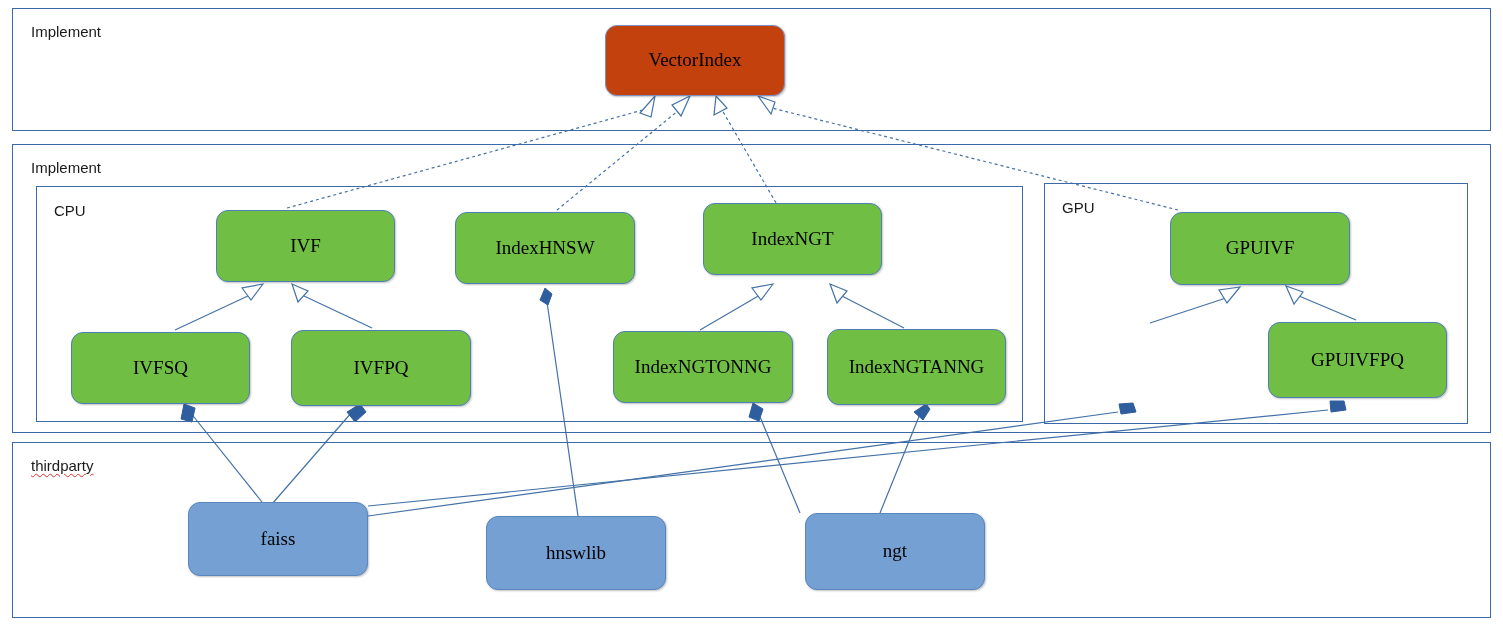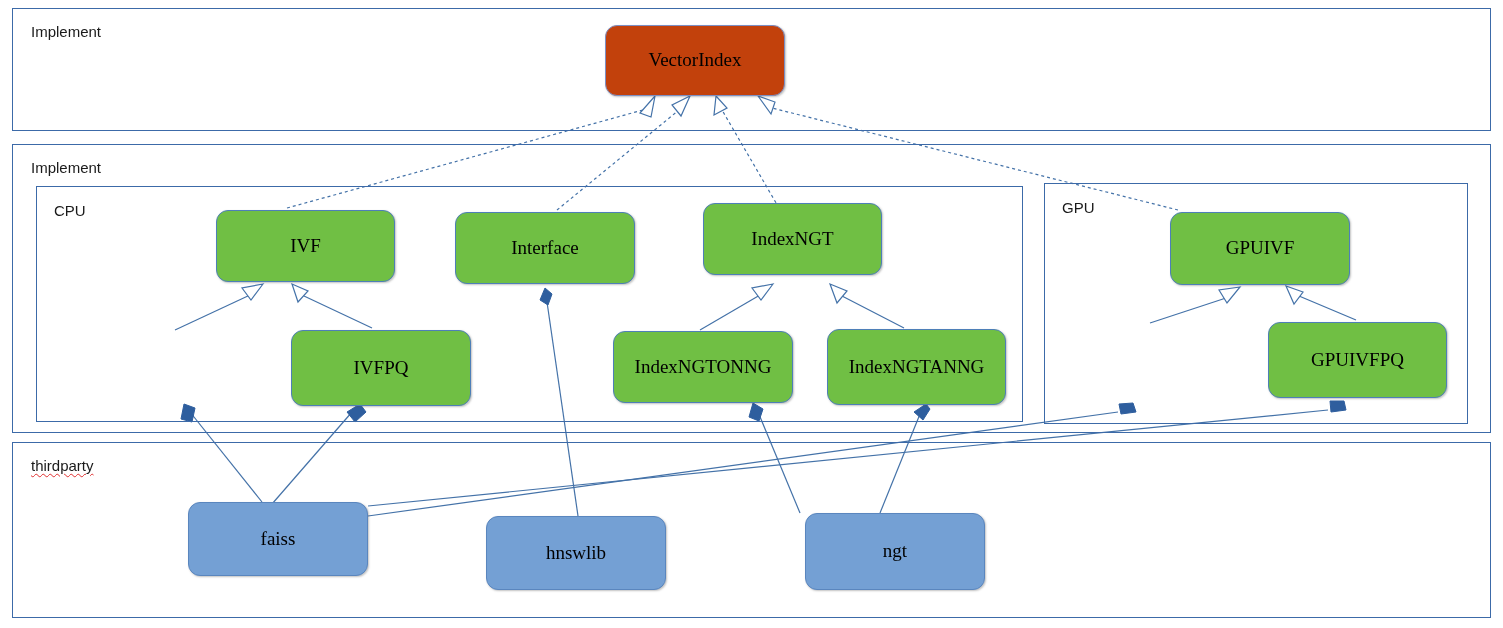--- a/index.html
+++ b/index.html
@@ -206,27 +206,30 @@
 
   <div class="node pink" style="left:605px; top:25px; width:180px; height:71px;">
     <span>VectorIndex</span>
   </div>
 
   <div class="node green" style="left:184px; top:210px; width:179px; height:72px;margin-left:32px;">
     <span>IVF</span>
   </div>
 
   <div class="node green" style="left:455px; top:212px; width:180px; height:72px;">
-    <span>Interface</span>
+    <span>IndexHNSW</span>
   </div>
 
   <div class="node green" style="left:703px; top:196px; width:179px; height:72px;margin-top:7px;">
     <span>IndexNGT</span>
   </div>
 
+  <div class="node green" style="left:71px; top:332px; width:179px; height:72px;">
+    <span>IVFSQ</span>
+  </div>
 
   <div class="node green" style="left:291px; top:330px; width:180px; height:76px;">
     <span>IVFPQ</span>
   </div>
 
   <div class="node green" style="left:613px; top:331px; width:180px; height:72px;">
     <span>IndexNGTONNG</span>
   </div>
 
   <div class="node green" style="left:827px; top:329px; width:179px; height:76px;">

